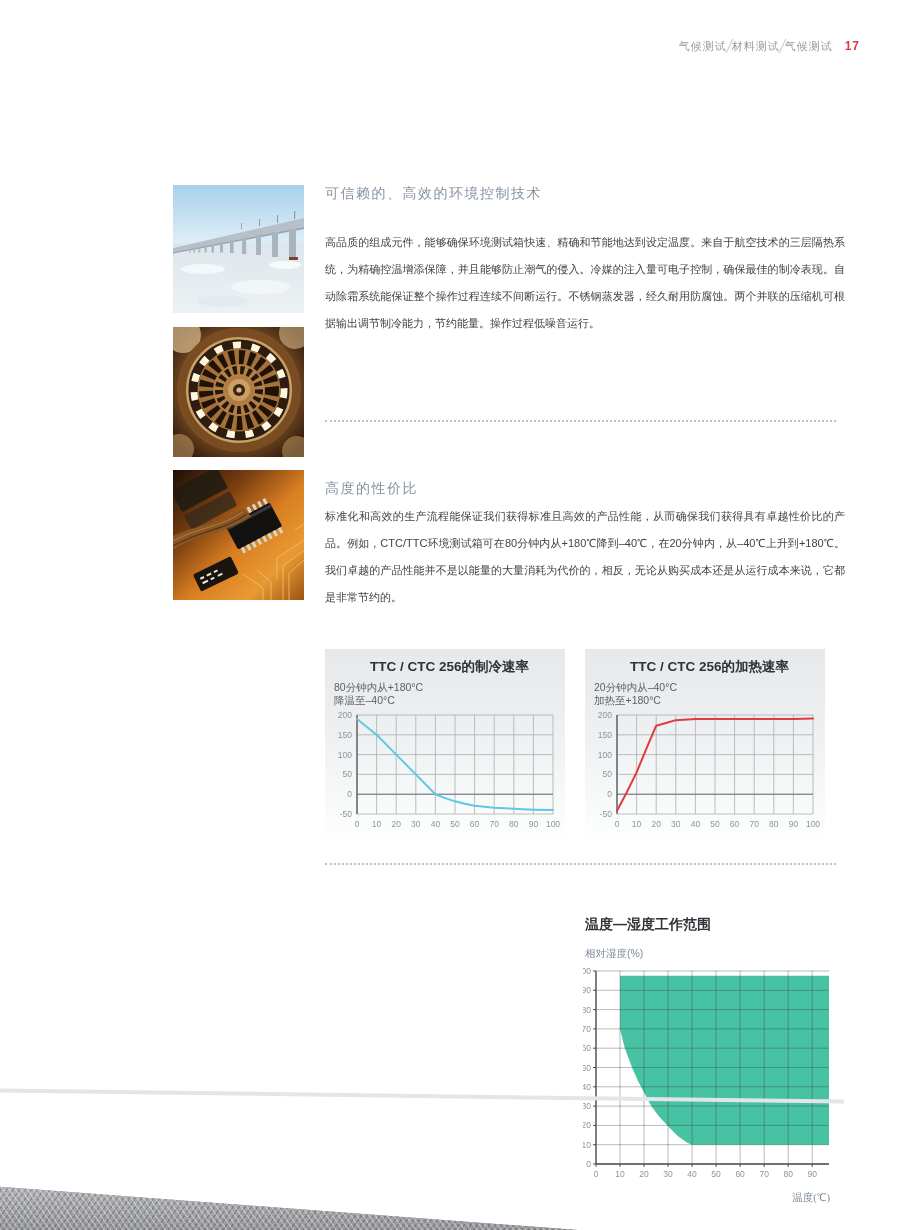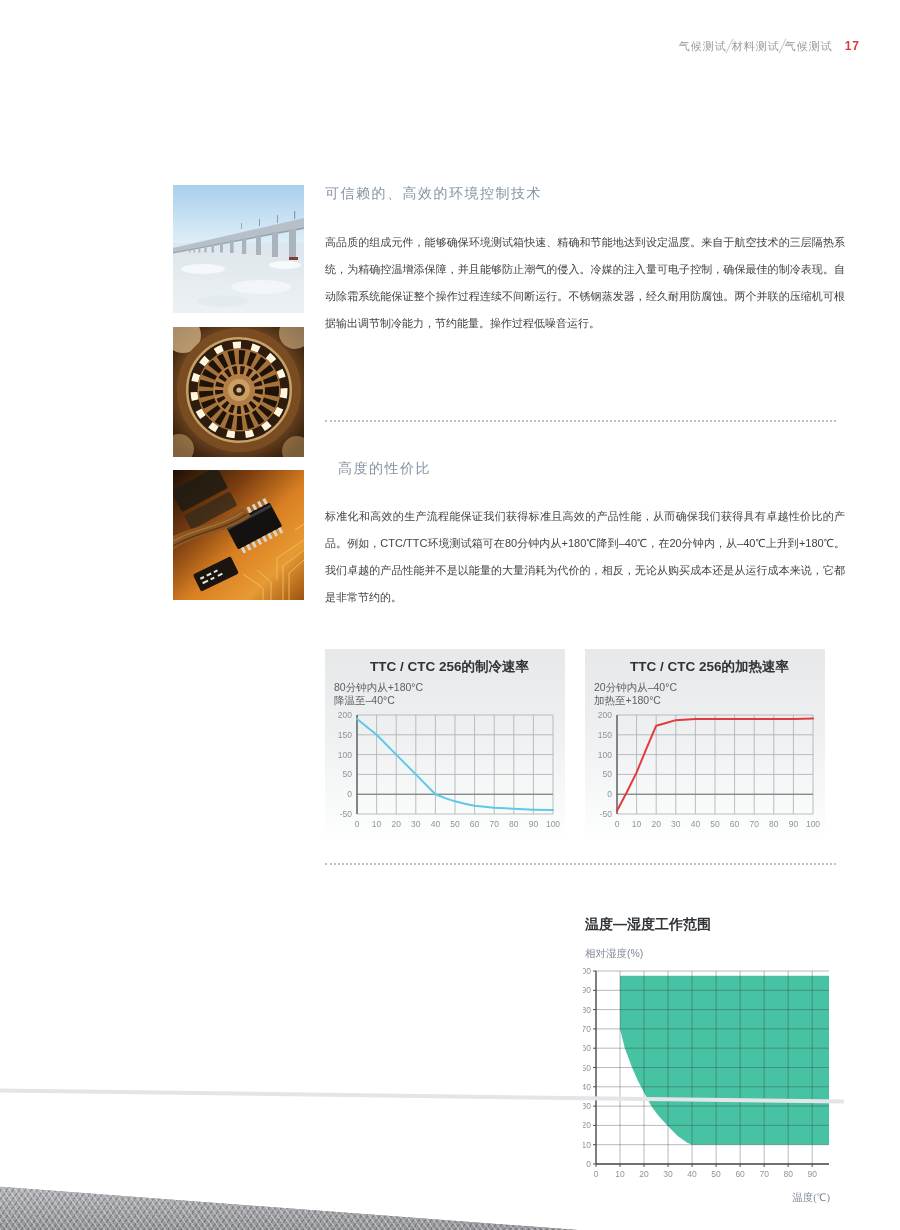--- a/index.html
+++ b/index.html
@@ -16,21 +16,21 @@
   .photo{position:absolute;left:173px;width:131px;overflow:hidden;}
   .photo svg{display:block;}
   #photo1{top:185px;height:128px;}
   #photo2{top:327px;height:130px;}
   #photo3{top:470px;height:130px;}
 
   
   .sec-head{position:absolute;left:325px;width:520px;font-size:14px;color:#8593a2;
             letter-spacing:1.5px;font-weight:normal;margin:0;}
   #head1{top:185px;}
-  #head2{top:460px;margin-left:13px;}
+  #head2{top:480px;}
   .sec-body{position:absolute;left:325px;width:520px;font-size:11px;line-height:27px;
             color:#3f4347;text-align:justify;margin:0;}
   #body1{top:229px;}
   #body2{top:503px;}
 
   .dotted{position:absolute;left:325px;width:511px;height:0;border-top:2px dotted #bfc0c5;}
   #dot1{top:420px;}
   #dot2{top:863px;}
 
   

